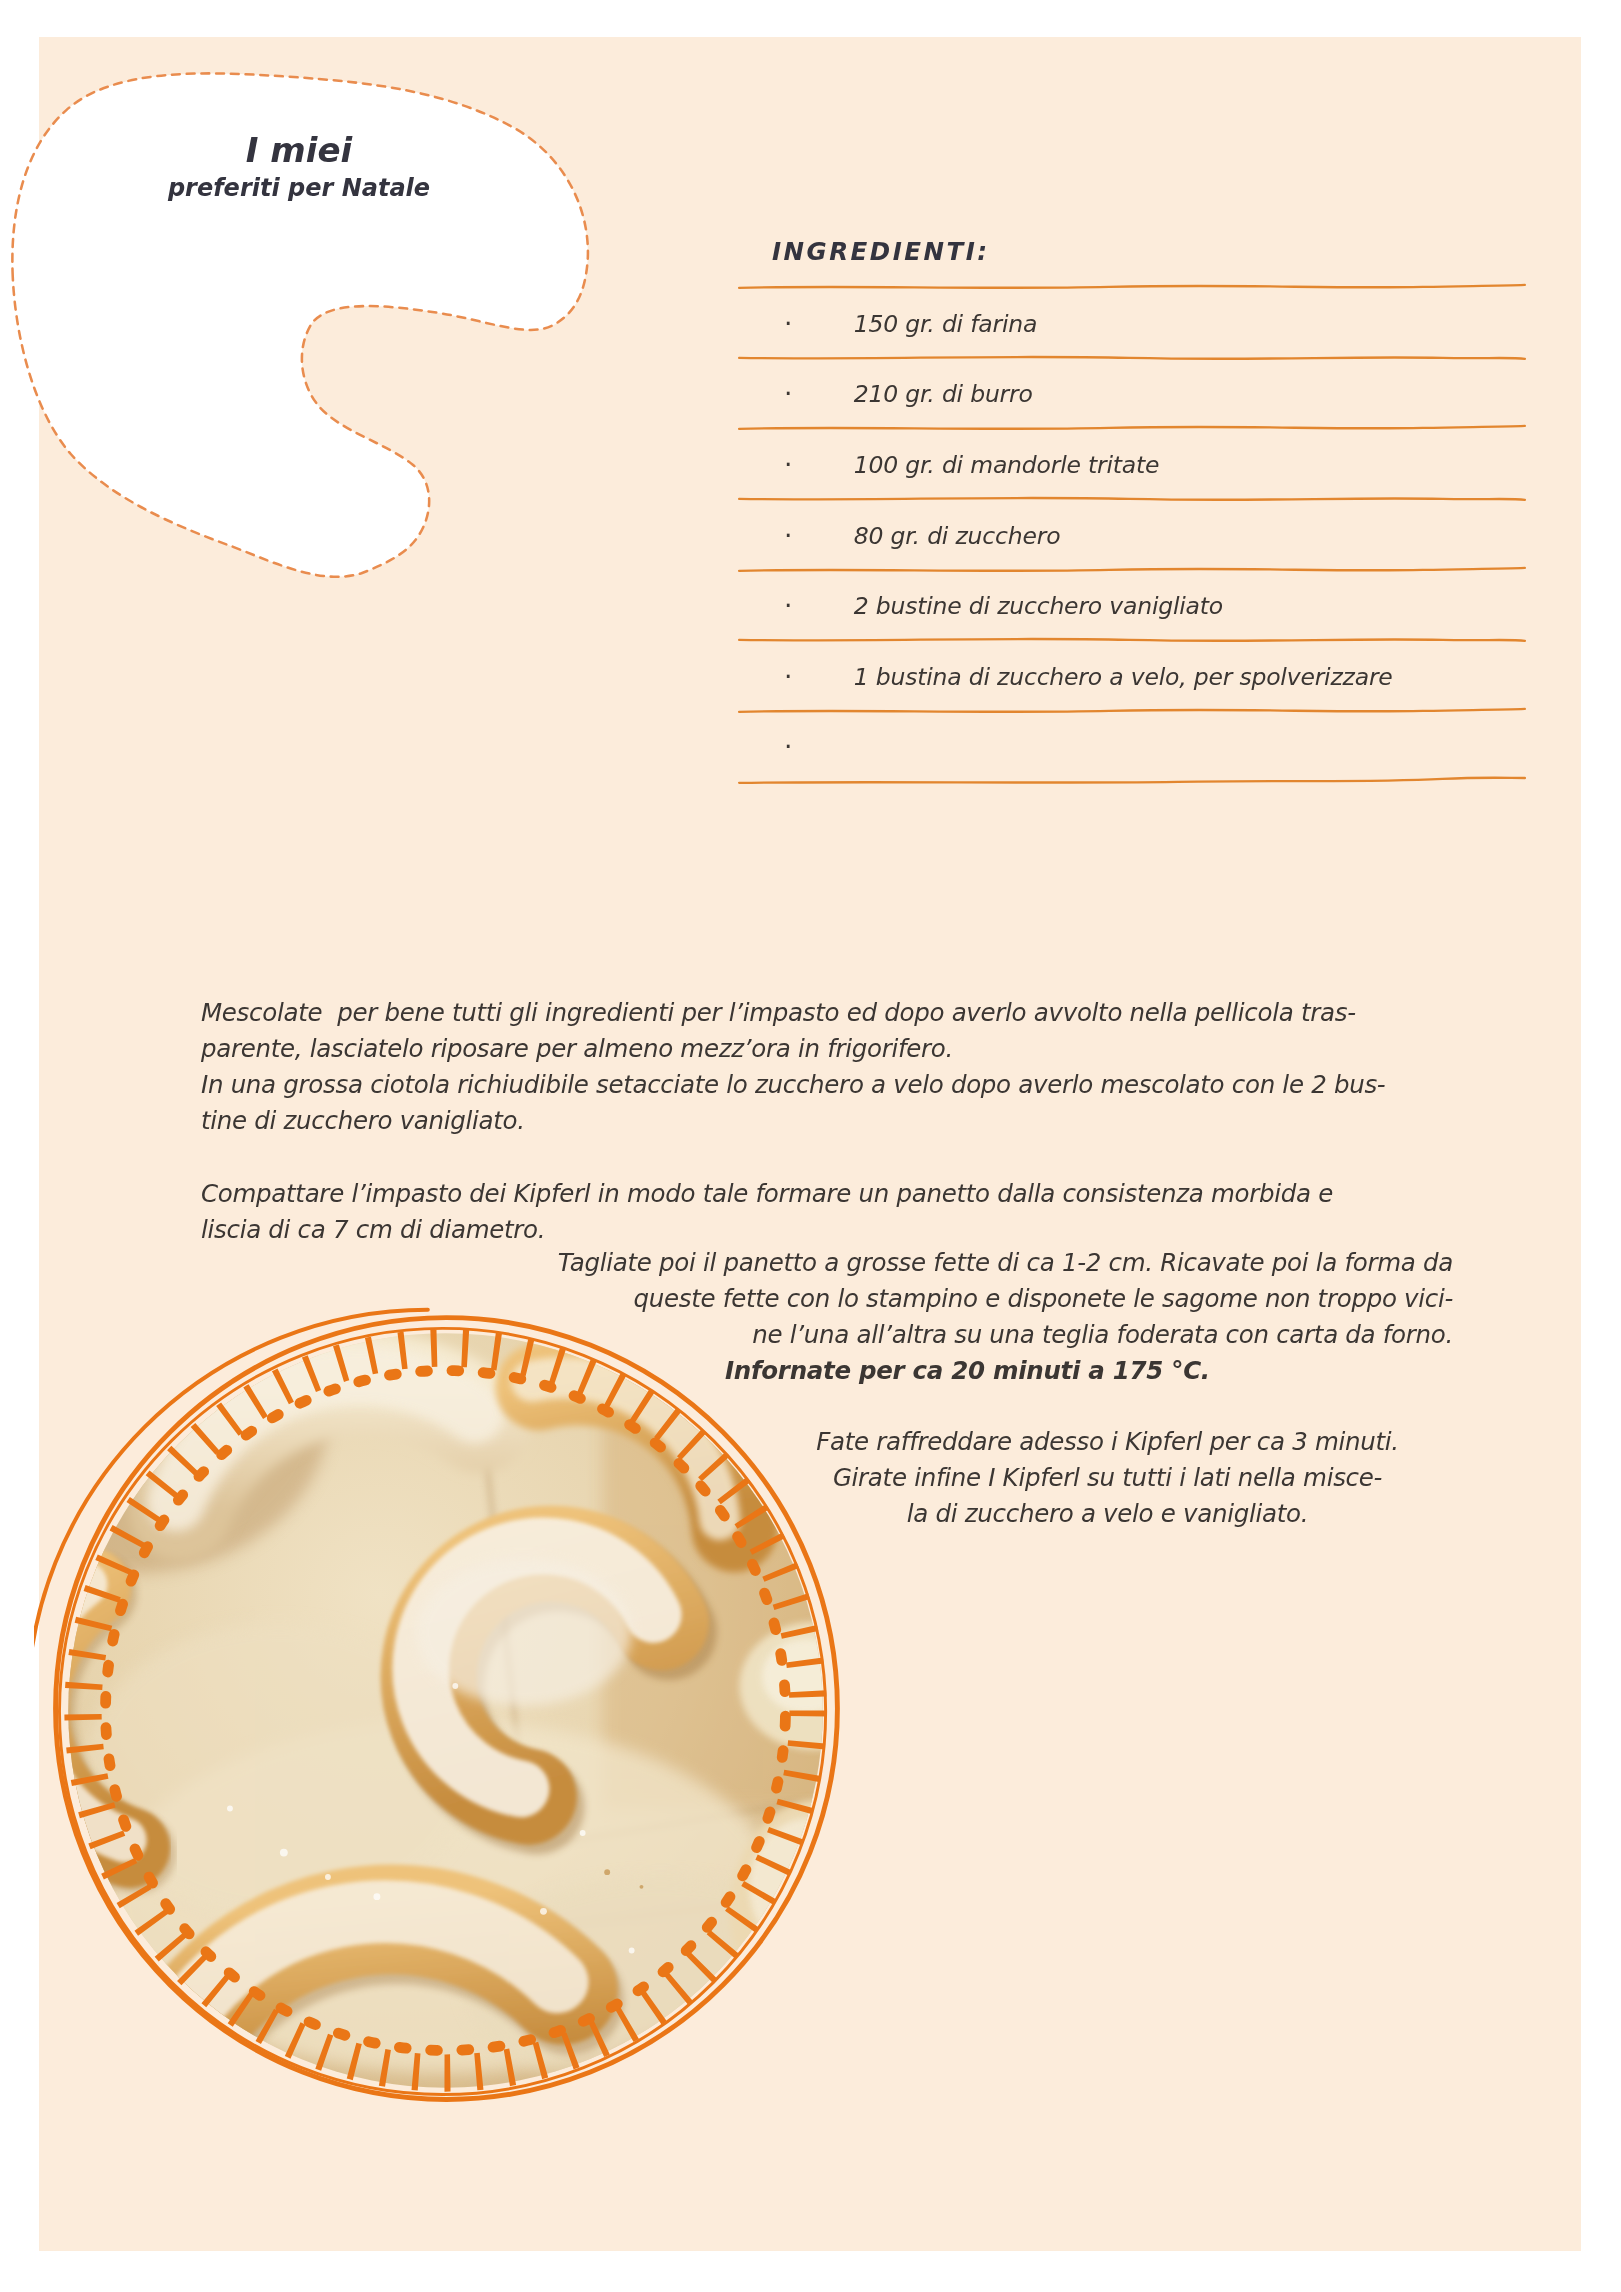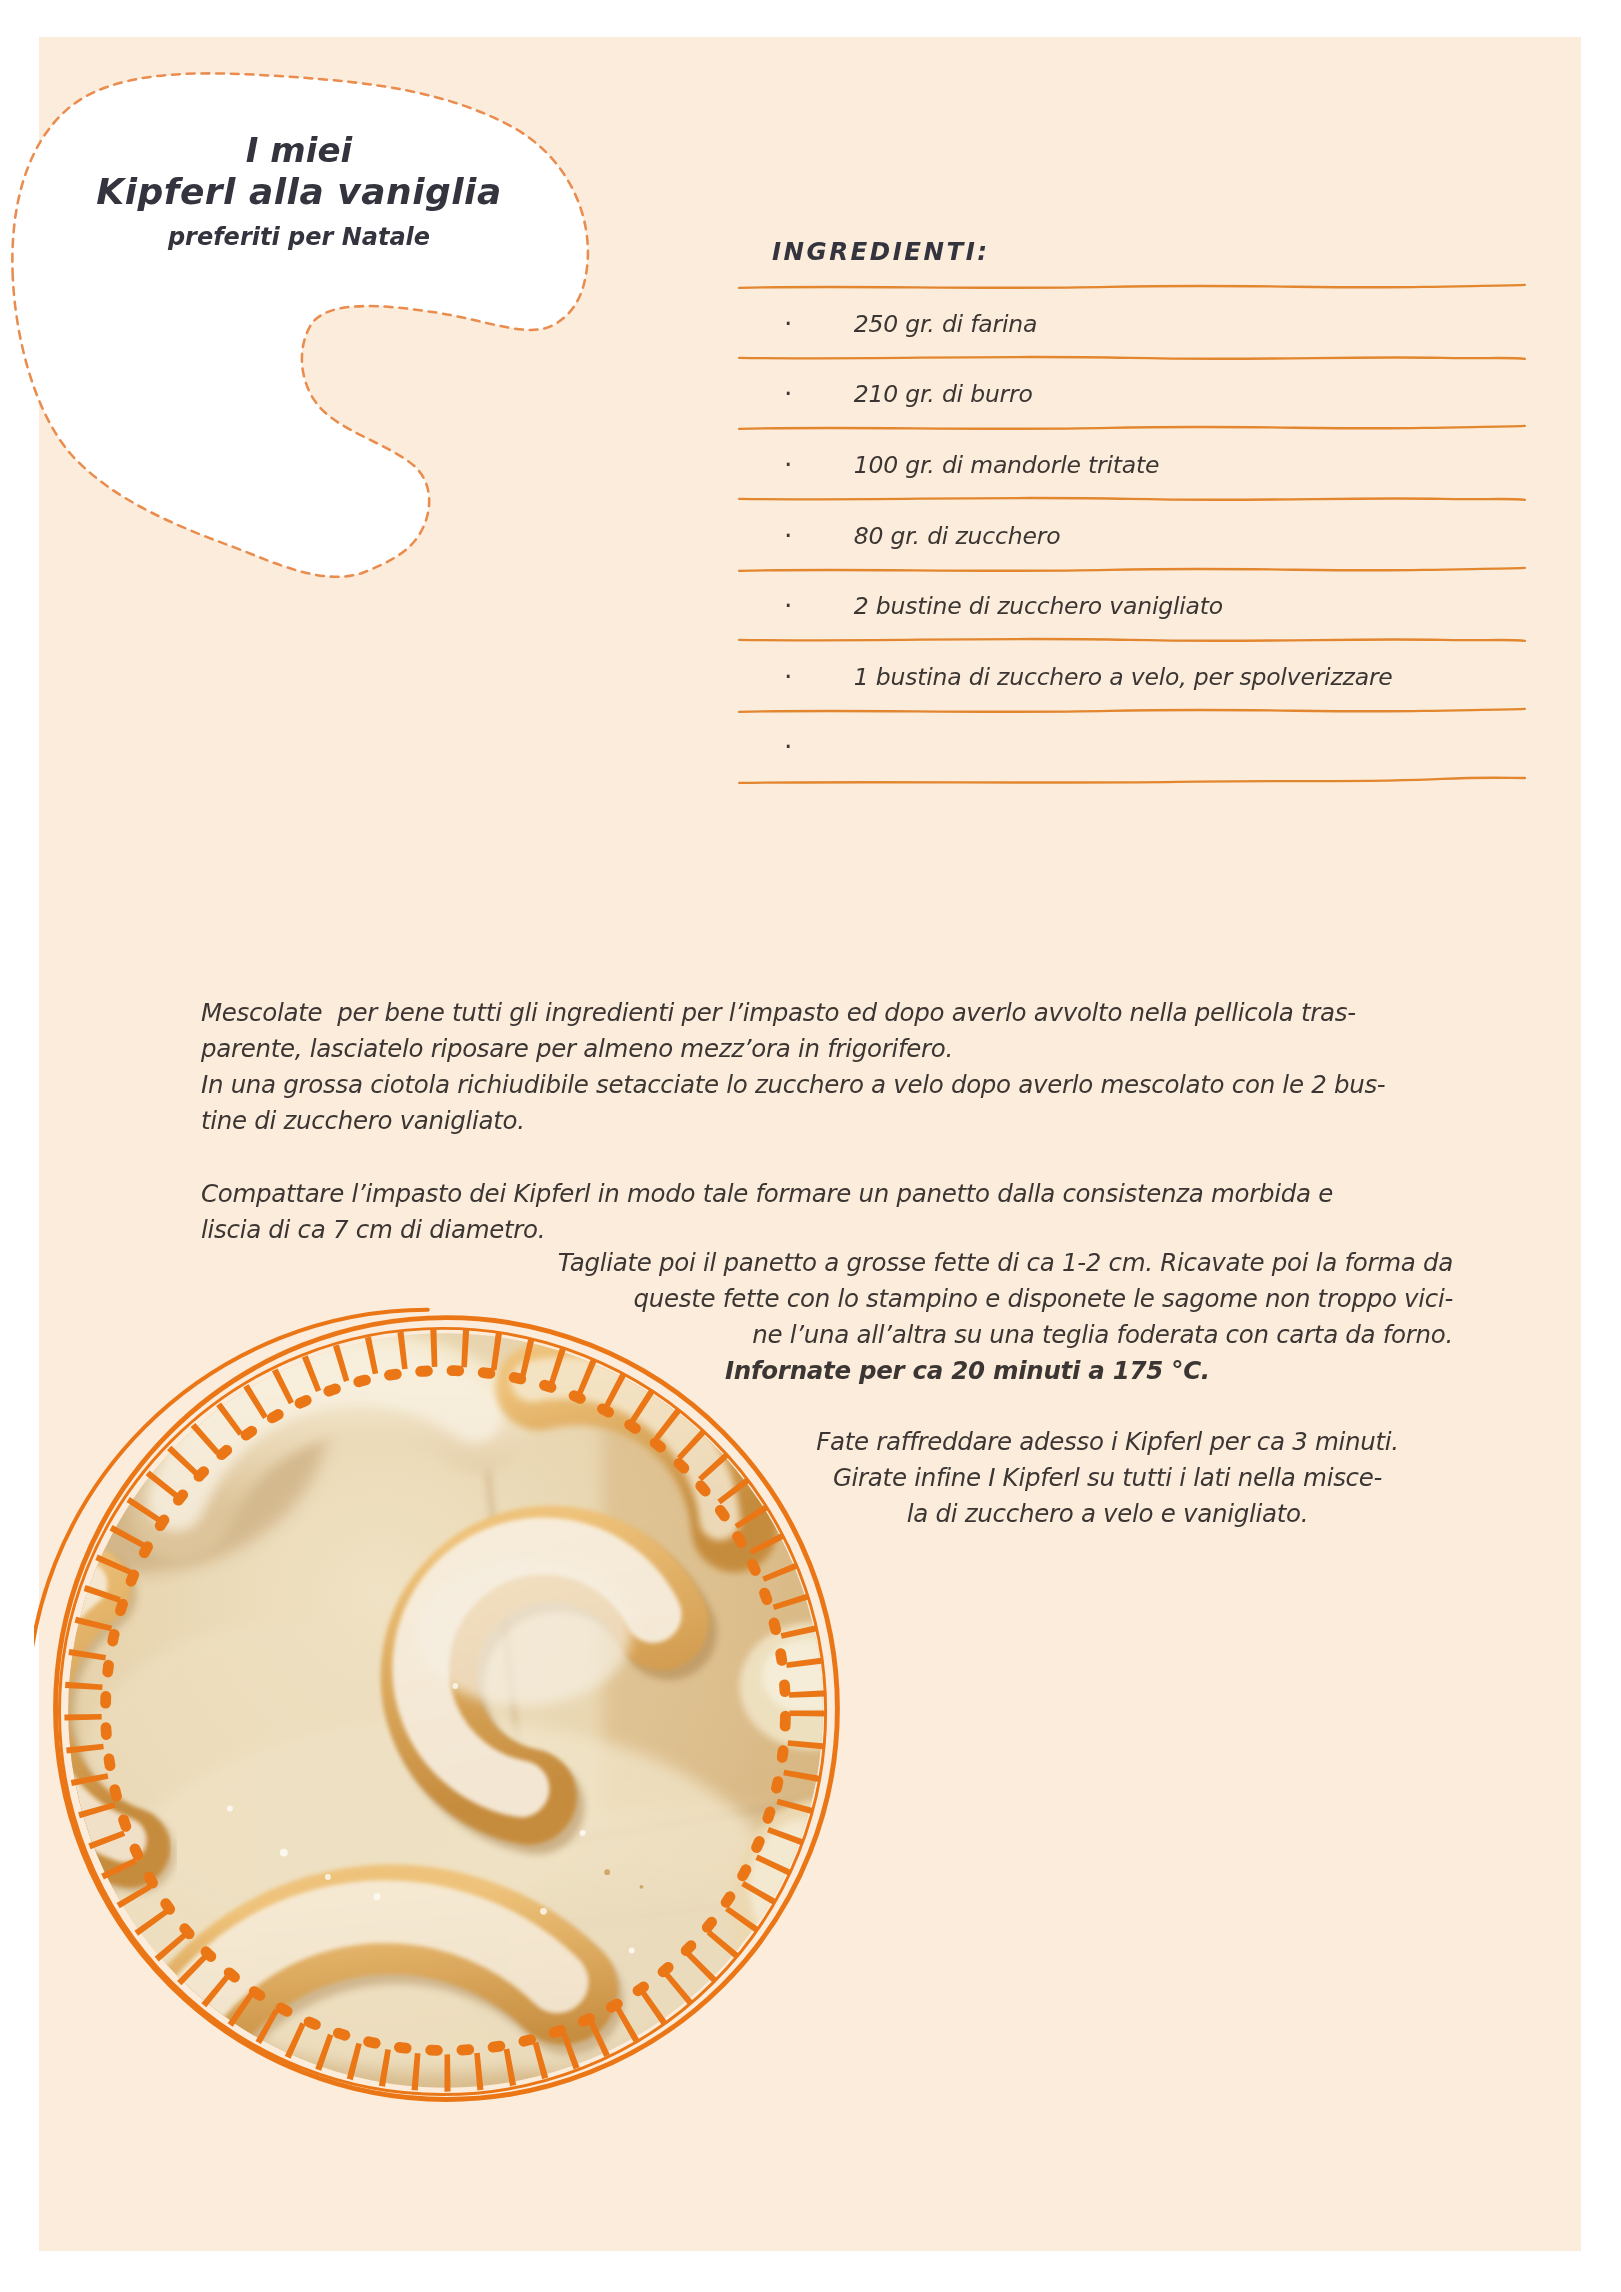--- a/index.html
+++ b/index.html
@@ -72,21 +72,20 @@
            C 347,440 394,452 421,474
            C 442,491 441,519 432,538
            C 421,562 399,573 369,585
            C 330,597 286,577 238,558
            C 177,536 112,508 72,463
            C 36,421 16,348 13,282 Z" fill="#ffffff" stroke="#e98c4e" stroke-width="2.6" stroke-dasharray="8 7" stroke-linecap="round"></path>
 </svg>
 
 <div class="title-card">
   <div class="title-small">I miei</div>
-  <div class="title-main">Kipferl alla vaniglia</div>
   <div class="title-sub">preferiti per Natale</div>
 </div>
 
 <div class="ing-head">INGREDIENTI:</div>
 
 <svg class="sep" style="top:282px" viewBox="0 0 806 10">
     <path d="M 2,6 C 120,3 240,8 380,5 C 520,2 600,7 700,5 C 750,4 780,4 804,3"></path>
   </svg>
 <svg class="sep" style="top:353px" viewBox="0 0 806 10">
     <path d="M 2,5 C 140,7 260,2 400,5 C 540,8 620,3 720,5 C 760,6 790,4 804,6"></path>
@@ -105,21 +104,21 @@
   </svg>
 <svg class="sep" style="top:706px" viewBox="0 0 806 10">
     <path d="M 2,6 C 120,3 240,8 380,5 C 520,2 600,7 700,5 C 750,4 780,4 804,3"></path>
   </svg>
 <svg class="sep" style="top:776px" viewBox="0 0 806 10">
     <path d="M 2,7 C 150,5 300,8 450,6 C 570,4 640,7 720,3 C 760,1 785,2 804,2"></path>
   </svg>
 
 <div class="ing-row" style="top:305px">
   <span class="dot">·</span>
-  <span class="ing-text">250 gr. di farina</span>
+  <span class="ing-text">150 gr. di farina</span>
 </div>
 <div class="ing-row" style="top:375px">
   <span class="dot">·</span>
   <span class="ing-text">210 gr. di burro</span>
 </div>
 <div class="ing-row" style="top:446px">
   <span class="dot">·</span>
   <span class="ing-text">100 gr. di mandorle tritate</span>
 </div>
 <div class="ing-row" style="top:517px">

